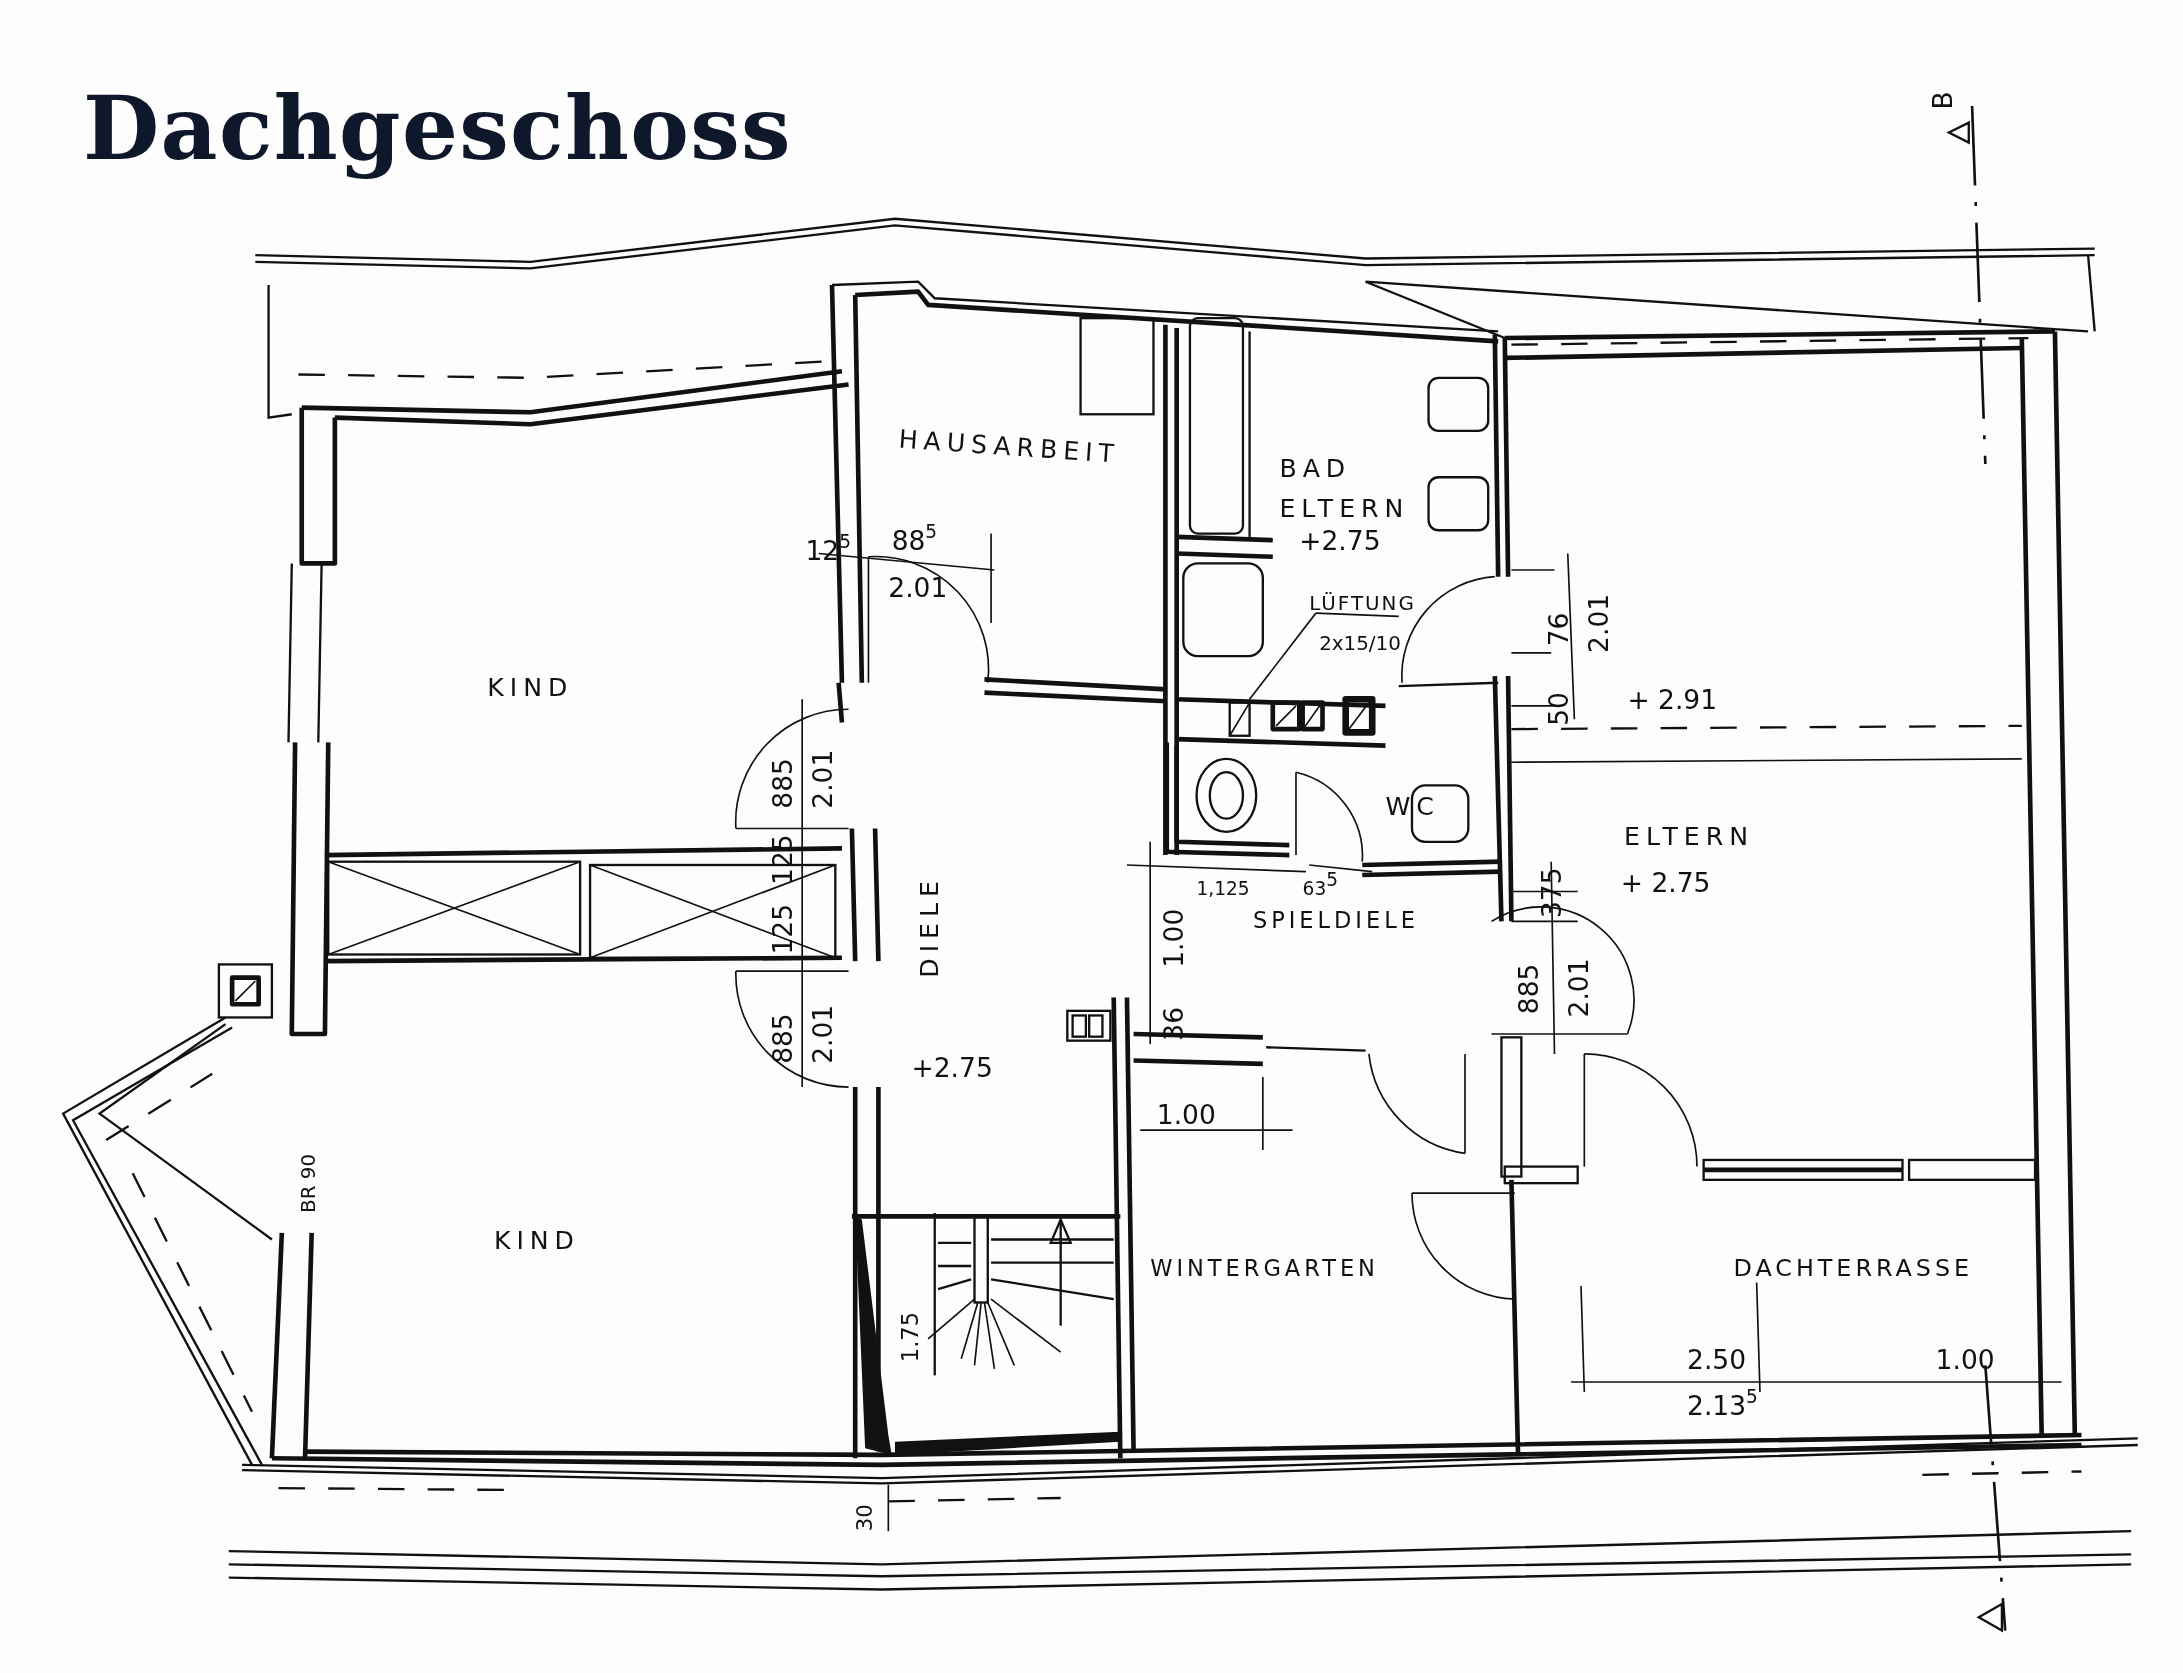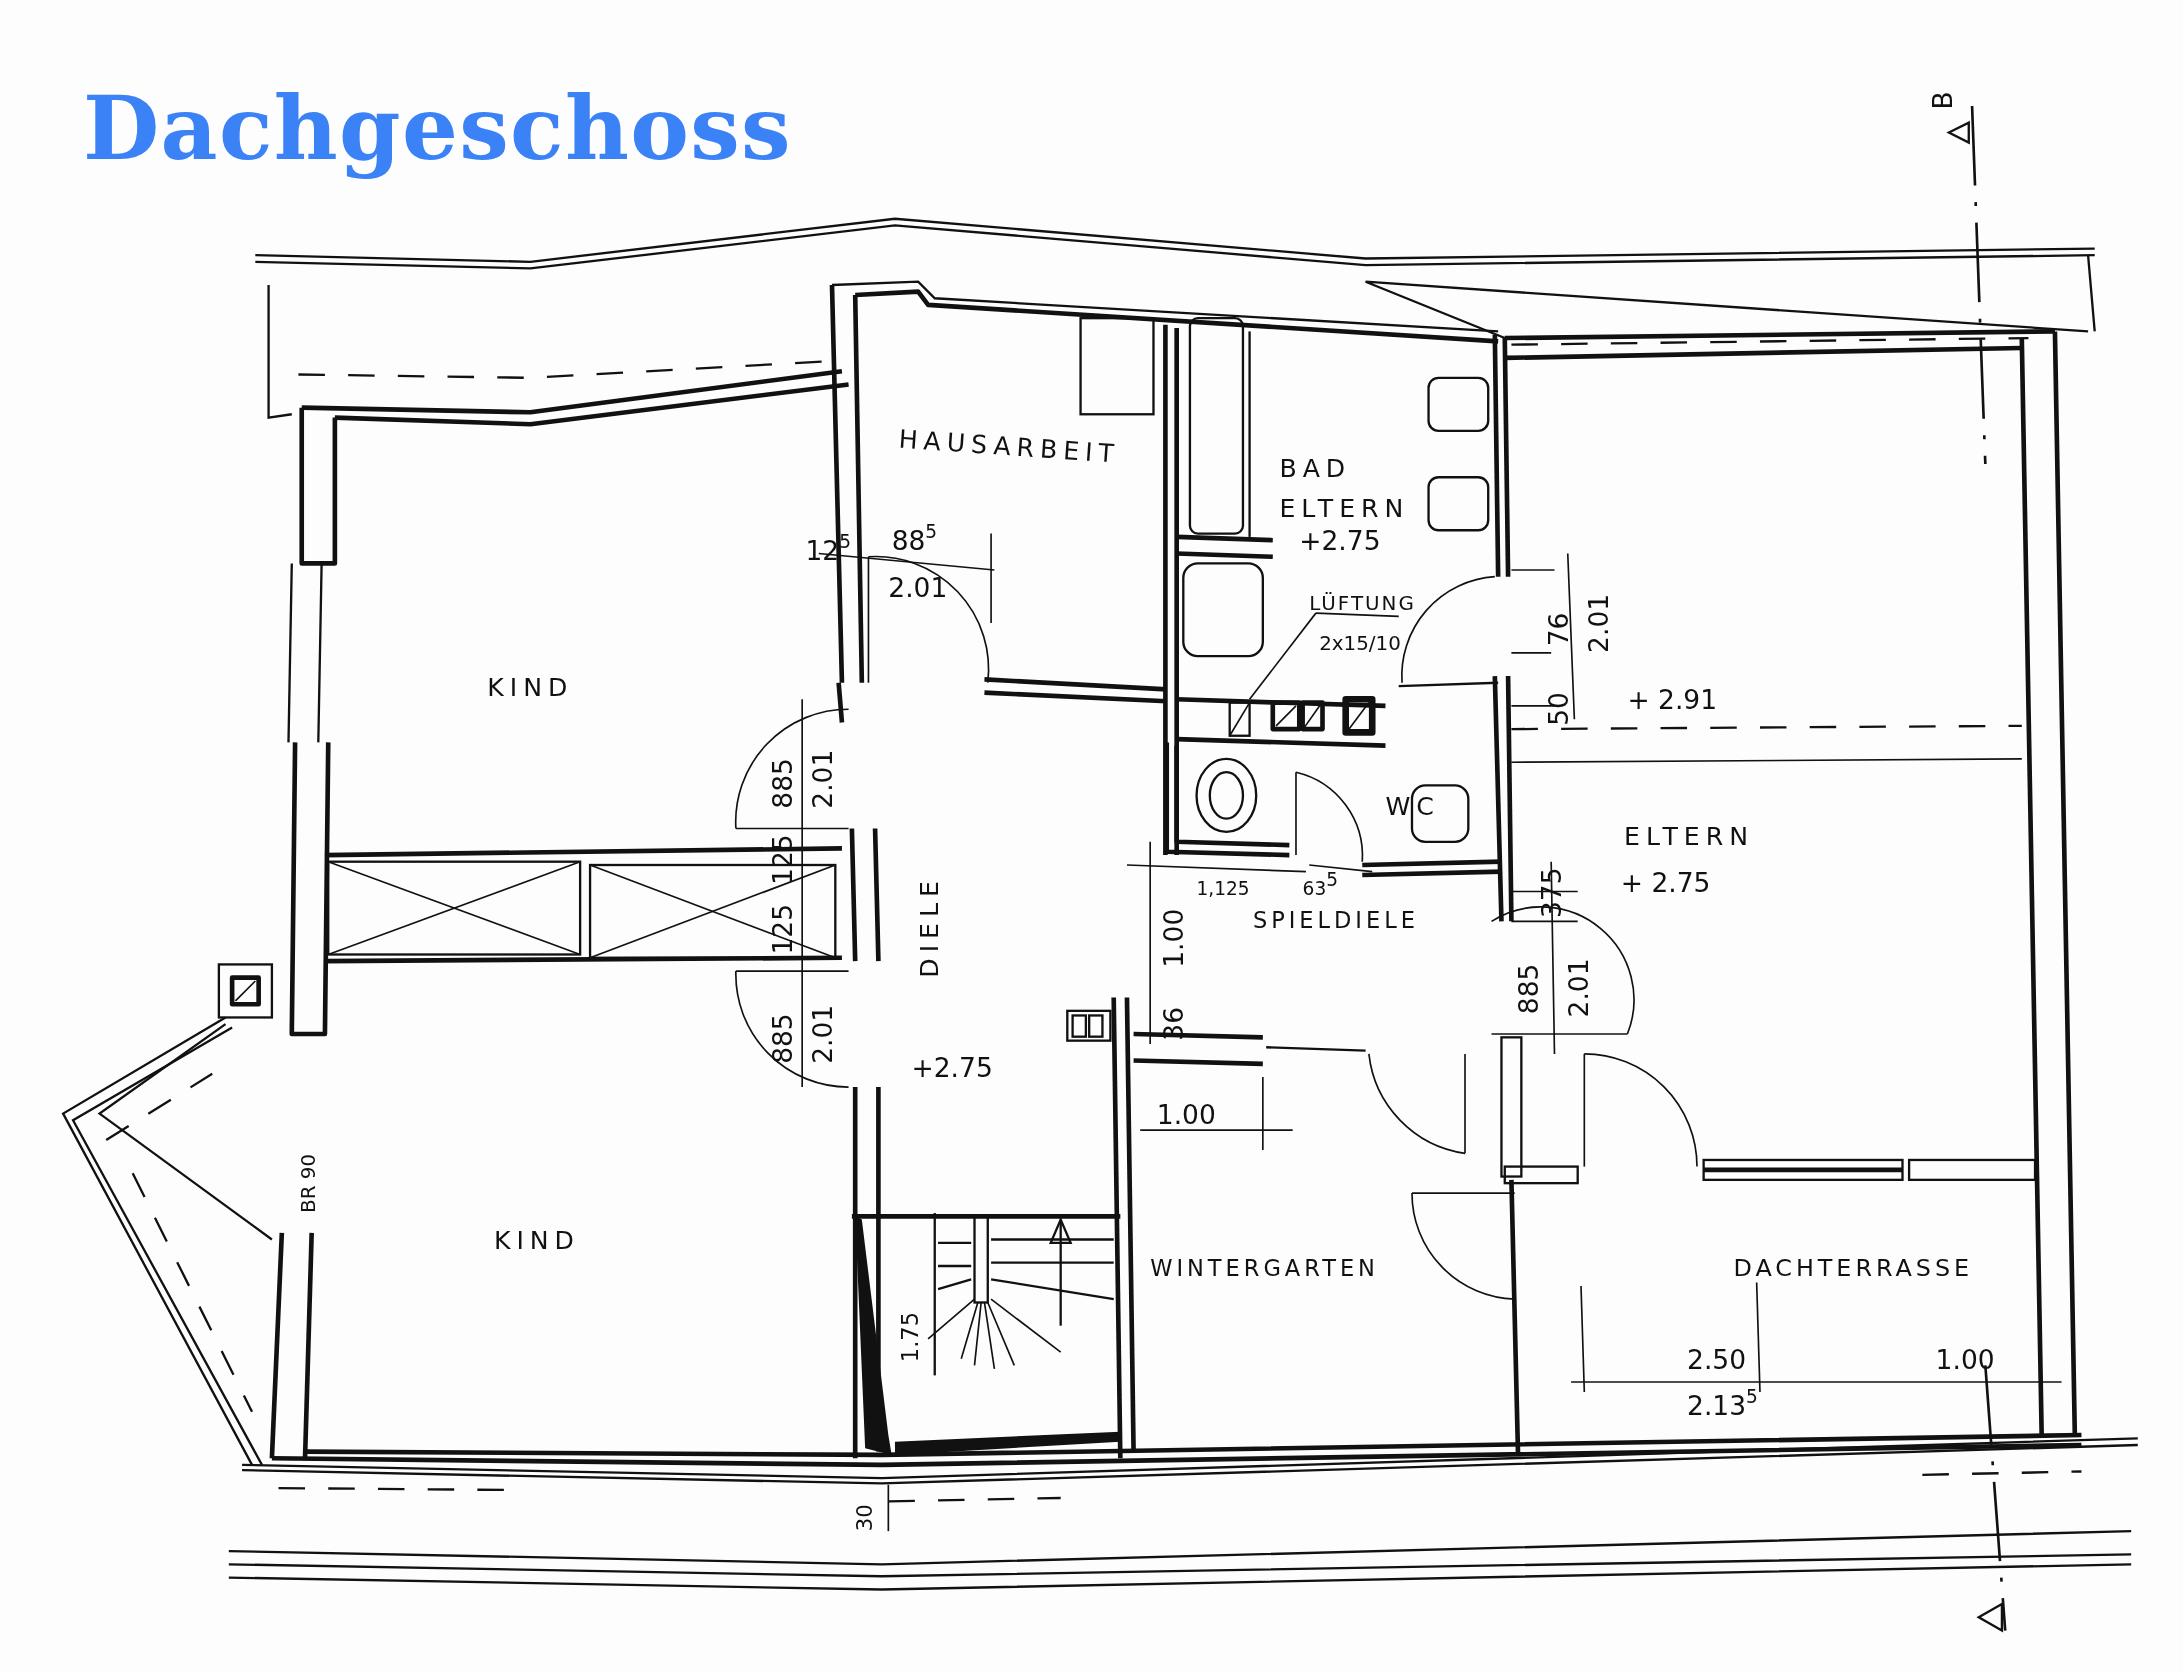--- a/index.html
+++ b/index.html
@@ -1,20 +1,20 @@
 <!DOCTYPE html>
 <html style="font-size:10.6px"><head>
 <meta charset="utf-8">
 <style>
   html, body { margin: 0; padding: 0; background: #fdfdfd; }
   body { width: 2183px; height: 1673px; position: relative; overflow: hidden; }
   .title {
     position: absolute; left: 83px; top: 76px;
     font-family: "DejaVu Serif", "Liberation Serif", serif;
-    font-size: 88px; font-weight: bold; color: #3b82f6; letter-spacing: 1.3px;
+    font-size: 88px; font-weight: bold; color: #0f172a; letter-spacing: 1.3px;
   }
   svg.plan { position: absolute; left: 0; top: 0; }
   svg.plan text {
     font-family: "DejaVu Sans", "Liberation Sans", sans-serif;
     fill: #111;
   }
   .room-label { font-size: 38px; letter-spacing: 9px; }
   .dim { font-size: 40px; }
   .sup { font-size: 28px; }
   .wall { stroke: #111; stroke-width: 7; fill: none; stroke-linejoin: round; }

